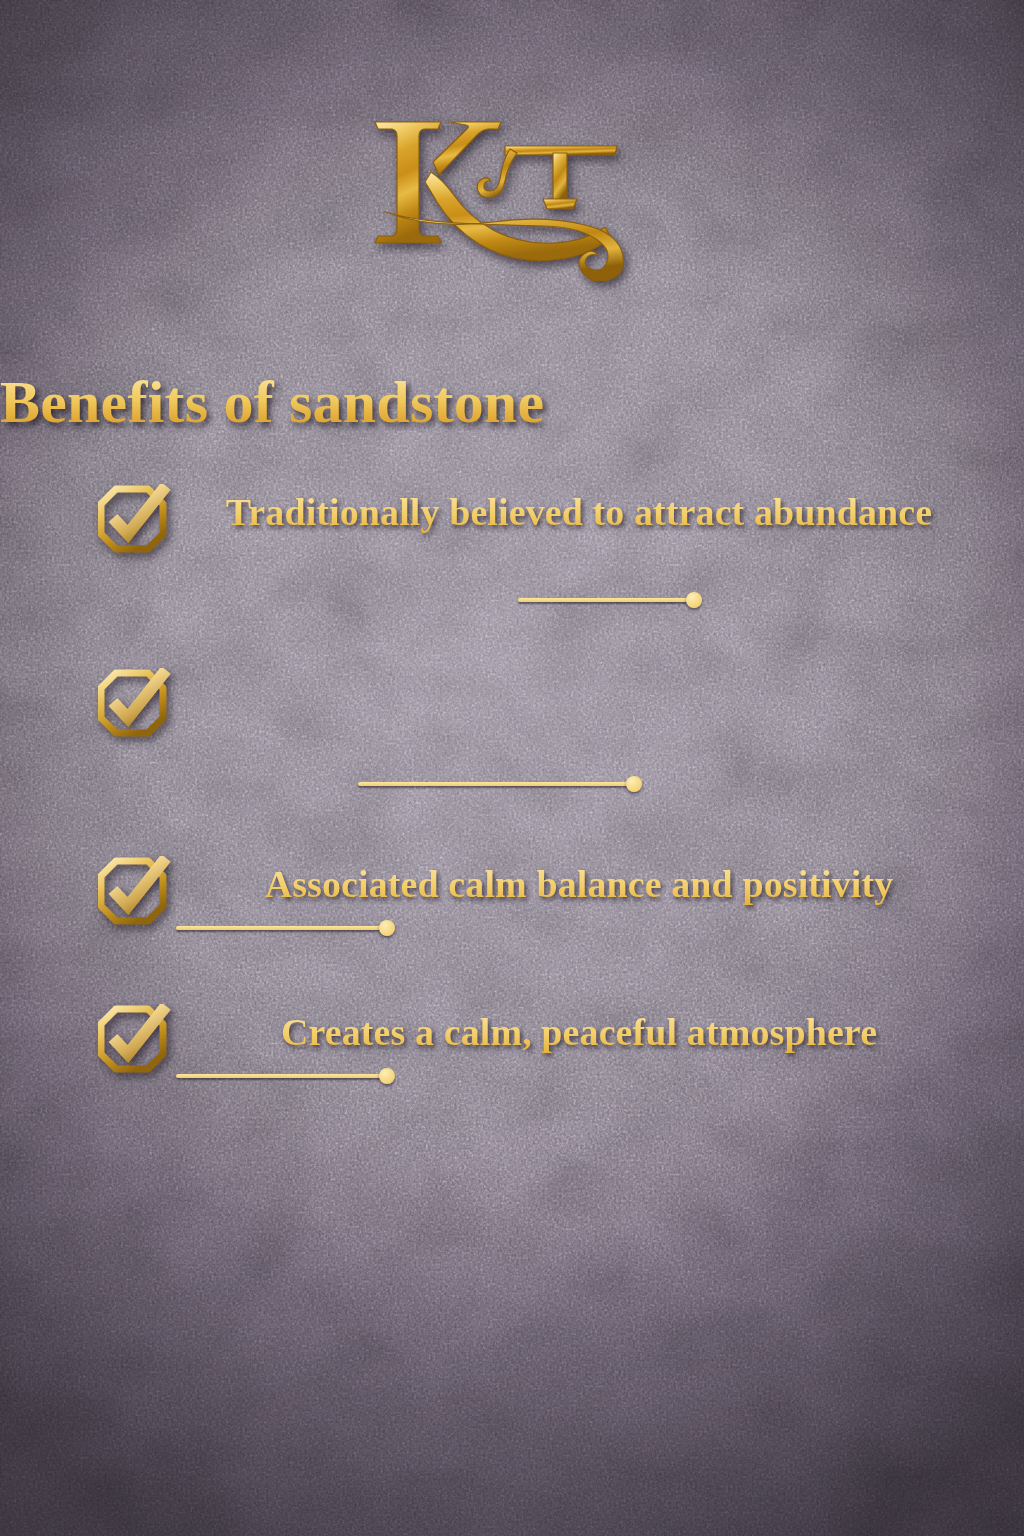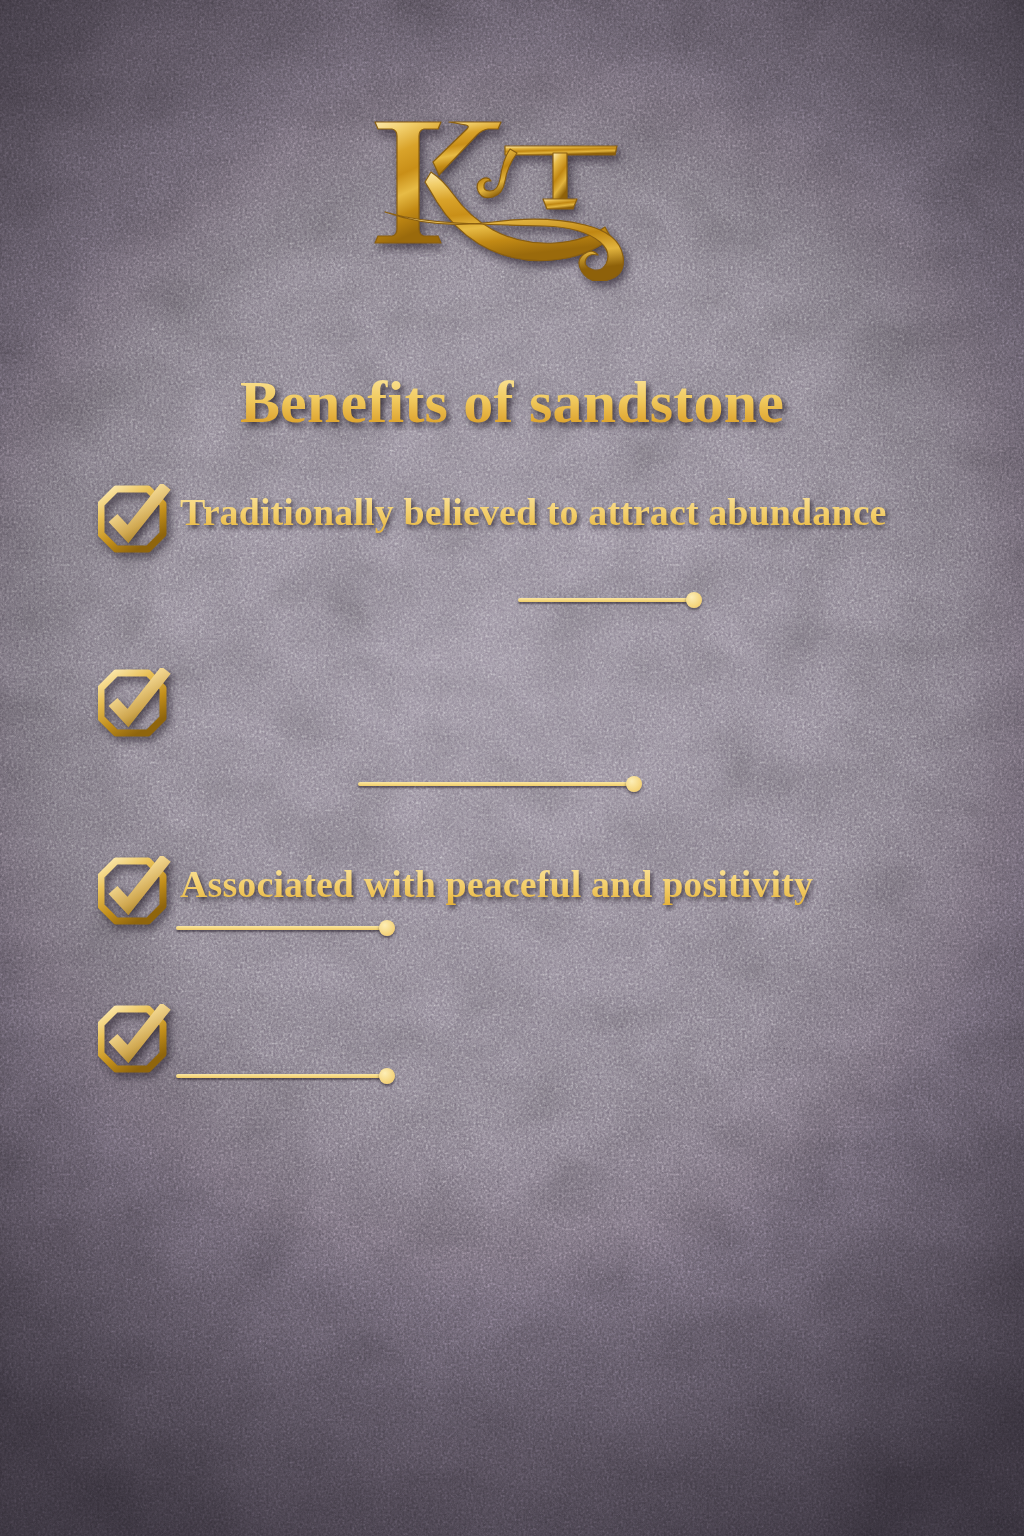--- a/index.html
+++ b/index.html
@@ -81,21 +81,20 @@
     height: 175px;
     filter: drop-shadow(3px 5px 5px rgba(20,12,26,0.6));
   }
 
   
   .title {
     position: absolute;
     left: 0;
     right: 0;
     top: 332px;
-    text-align: center;
     font-size: 60px;
     font-weight: 700;
     letter-spacing: 0.2px;
     line-height: 1.0;
     background-image: linear-gradient(
       to bottom,
       #fbe9a8 0%,
       #f7d981 22%,
       #f0c85c 48%,
       #e3ae3c 74%,
@@ -147,20 +146,21 @@
       #fbe7a4 0%,
       #f8dc8b 26%,
       #f2cc66 55%,
       #e8b845 80%,
       #dda72c 100%);
     -webkit-background-clip: text;
     background-clip: text;
     color: transparent;
     -webkit-text-fill-color: transparent;
     filter: drop-shadow(2px 3px 2.5px rgba(24,16,28,0.68));
+    text-align: center;
   }
 
   
   .connector {
     position: absolute;
     height: 16px;
     display: flex;
     align-items: center;
     pointer-events: none;
   }
@@ -340,21 +340,21 @@
             <stop offset="0%" stop-color="#fff4cf"></stop>
               <stop offset="40%" stop-color="#f0d38b"></stop>
             <stop offset="75%" stop-color="#d0a851"></stop>
               <stop offset="100%" stop-color="#a37c22"></stop>
           </linearGradient>
         </defs>
         <path d="M18 5 H50 L65 20 V50 L50 65 H18 L3 50 V20 Z" fill="none" stroke="url(#frm3)" stroke-width="7" stroke-linejoin="round"></path>
         <path d="M15 34 L30 50 L68 2" fill="none" stroke="url(#chk3)" stroke-width="12" stroke-linecap="butt" stroke-linejoin="miter"></path>
       </svg>
       <div class="item-body">
-        <div class="item-text">Associated with peaceful and positivity</div>
+        <div class="item-text">Associated calm balance and positivity</div>
       </div>
       <div class="connector" style="left:78px; top:68px;">
         <div class="bar" style="width:205px"></div>
         <div class="dot"></div>
       </div>
     </div>
 
     <div class="item" style="height:132px">
       <svg class="check-icon" viewBox="0 0 74 74">
         <defs>
@@ -367,20 +367,23 @@
           <linearGradient id="chk4" x1="0.1" y1="0" x2="0.75" y2="1">
             <stop offset="0%" stop-color="#fff4cf"></stop>
               <stop offset="40%" stop-color="#f0d38b"></stop>
             <stop offset="75%" stop-color="#d0a851"></stop>
               <stop offset="100%" stop-color="#a37c22"></stop>
           </linearGradient>
         </defs>
         <path d="M18 5 H50 L65 20 V50 L50 65 H18 L3 50 V20 Z" fill="none" stroke="url(#frm4)" stroke-width="7" stroke-linejoin="round"></path>
         <path d="M15 34 L30 50 L68 2" fill="none" stroke="url(#chk4)" stroke-width="12" stroke-linecap="butt" stroke-linejoin="miter"></path>
       </svg>
+      <div class="item-body">
+        <div class="item-text">Creates a calm, peaceful atmosphere</div>
+      </div>
       <div class="connector" style="left:78px; top:68px;">
         <div class="bar" style="width:205px"></div>
         <div class="dot"></div>
       </div>
     </div>
 
   </div>
 </div>
 
 </body></html>

